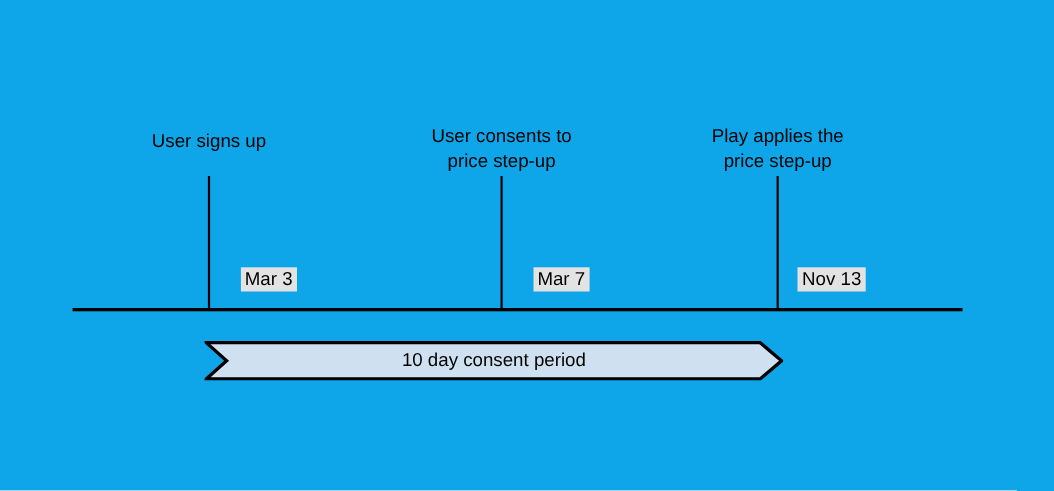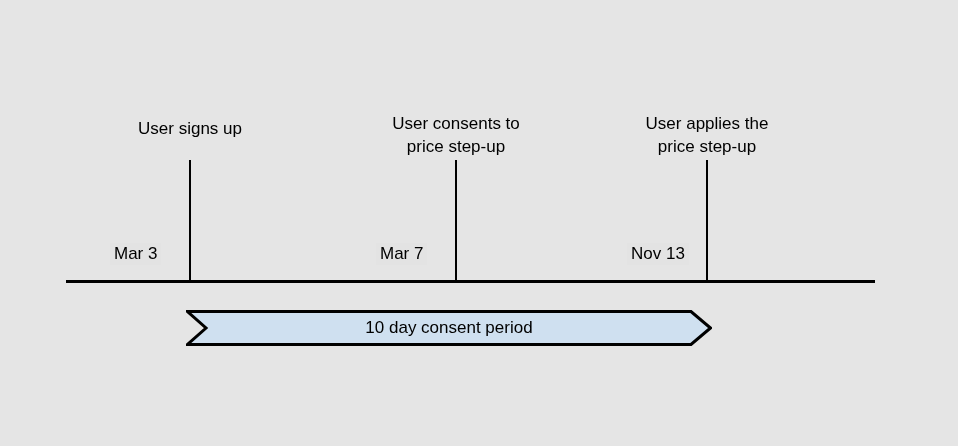--- a/index.html
+++ b/index.html
@@ -9,21 +9,21 @@
     background: #ffffff;
   }
   body {
     font-family: "Liberation Sans", sans-serif;
     color: #000000;
   }
   #canvas {
     position: relative;
     width: 958px;
     height: 446px;
-    background: #e5e5e5;
+    background: #0ea5e9;
     overflow: hidden;
   }
 
   
   .axis-line {
     position: absolute;
     left: 66px;
     top: 280px;
     width: 809px;
     height: 3px;
@@ -57,21 +57,21 @@
     color: #000000;
   }
   .marker-caption.one-line {
     top: 117px;
   }
   .marker-date {
     position: absolute;
     left: -80px;
     width: 160px;
     top: 243px;
-    text-align: left;
+    text-align: right;
     font-size: 17px;
     line-height: 22px;
   }
   .marker-date span {
     background: #e3e3e3;
     padding: 1px 4px 2px 4px;
     color: #000000;
   }
 
   
@@ -115,21 +115,21 @@
   </div>
 
   <div class="marker" style="left:456px;">
     <div class="marker-caption"><span>User consents to</span>
 <span>price step-up</span></div>
     <div class="marker-stem"></div>
     <div class="marker-date"><span>Mar 7</span></div>
   </div>
 
   <div class="marker" style="left:707px;">
-    <div class="marker-caption"><span>User applies the</span>
+    <div class="marker-caption"><span>Play applies the</span>
 <span>price step-up</span></div>
     <div class="marker-stem"></div>
     <div class="marker-date"><span>Nov 13</span></div>
   </div>
 
   <div class="period-banner">
     <svg viewBox="0 0 526 36" preserveAspectRatio="none">
       <polygon points="1.5,1.5 505,1.5 524.5,18 505,34.5 1.5,34.5 20,18" fill="#cfe0f0" stroke="#000000" stroke-width="3" stroke-linejoin="miter"></polygon>
     </svg>
     <div class="period-banner-label">10 day consent period</div>

